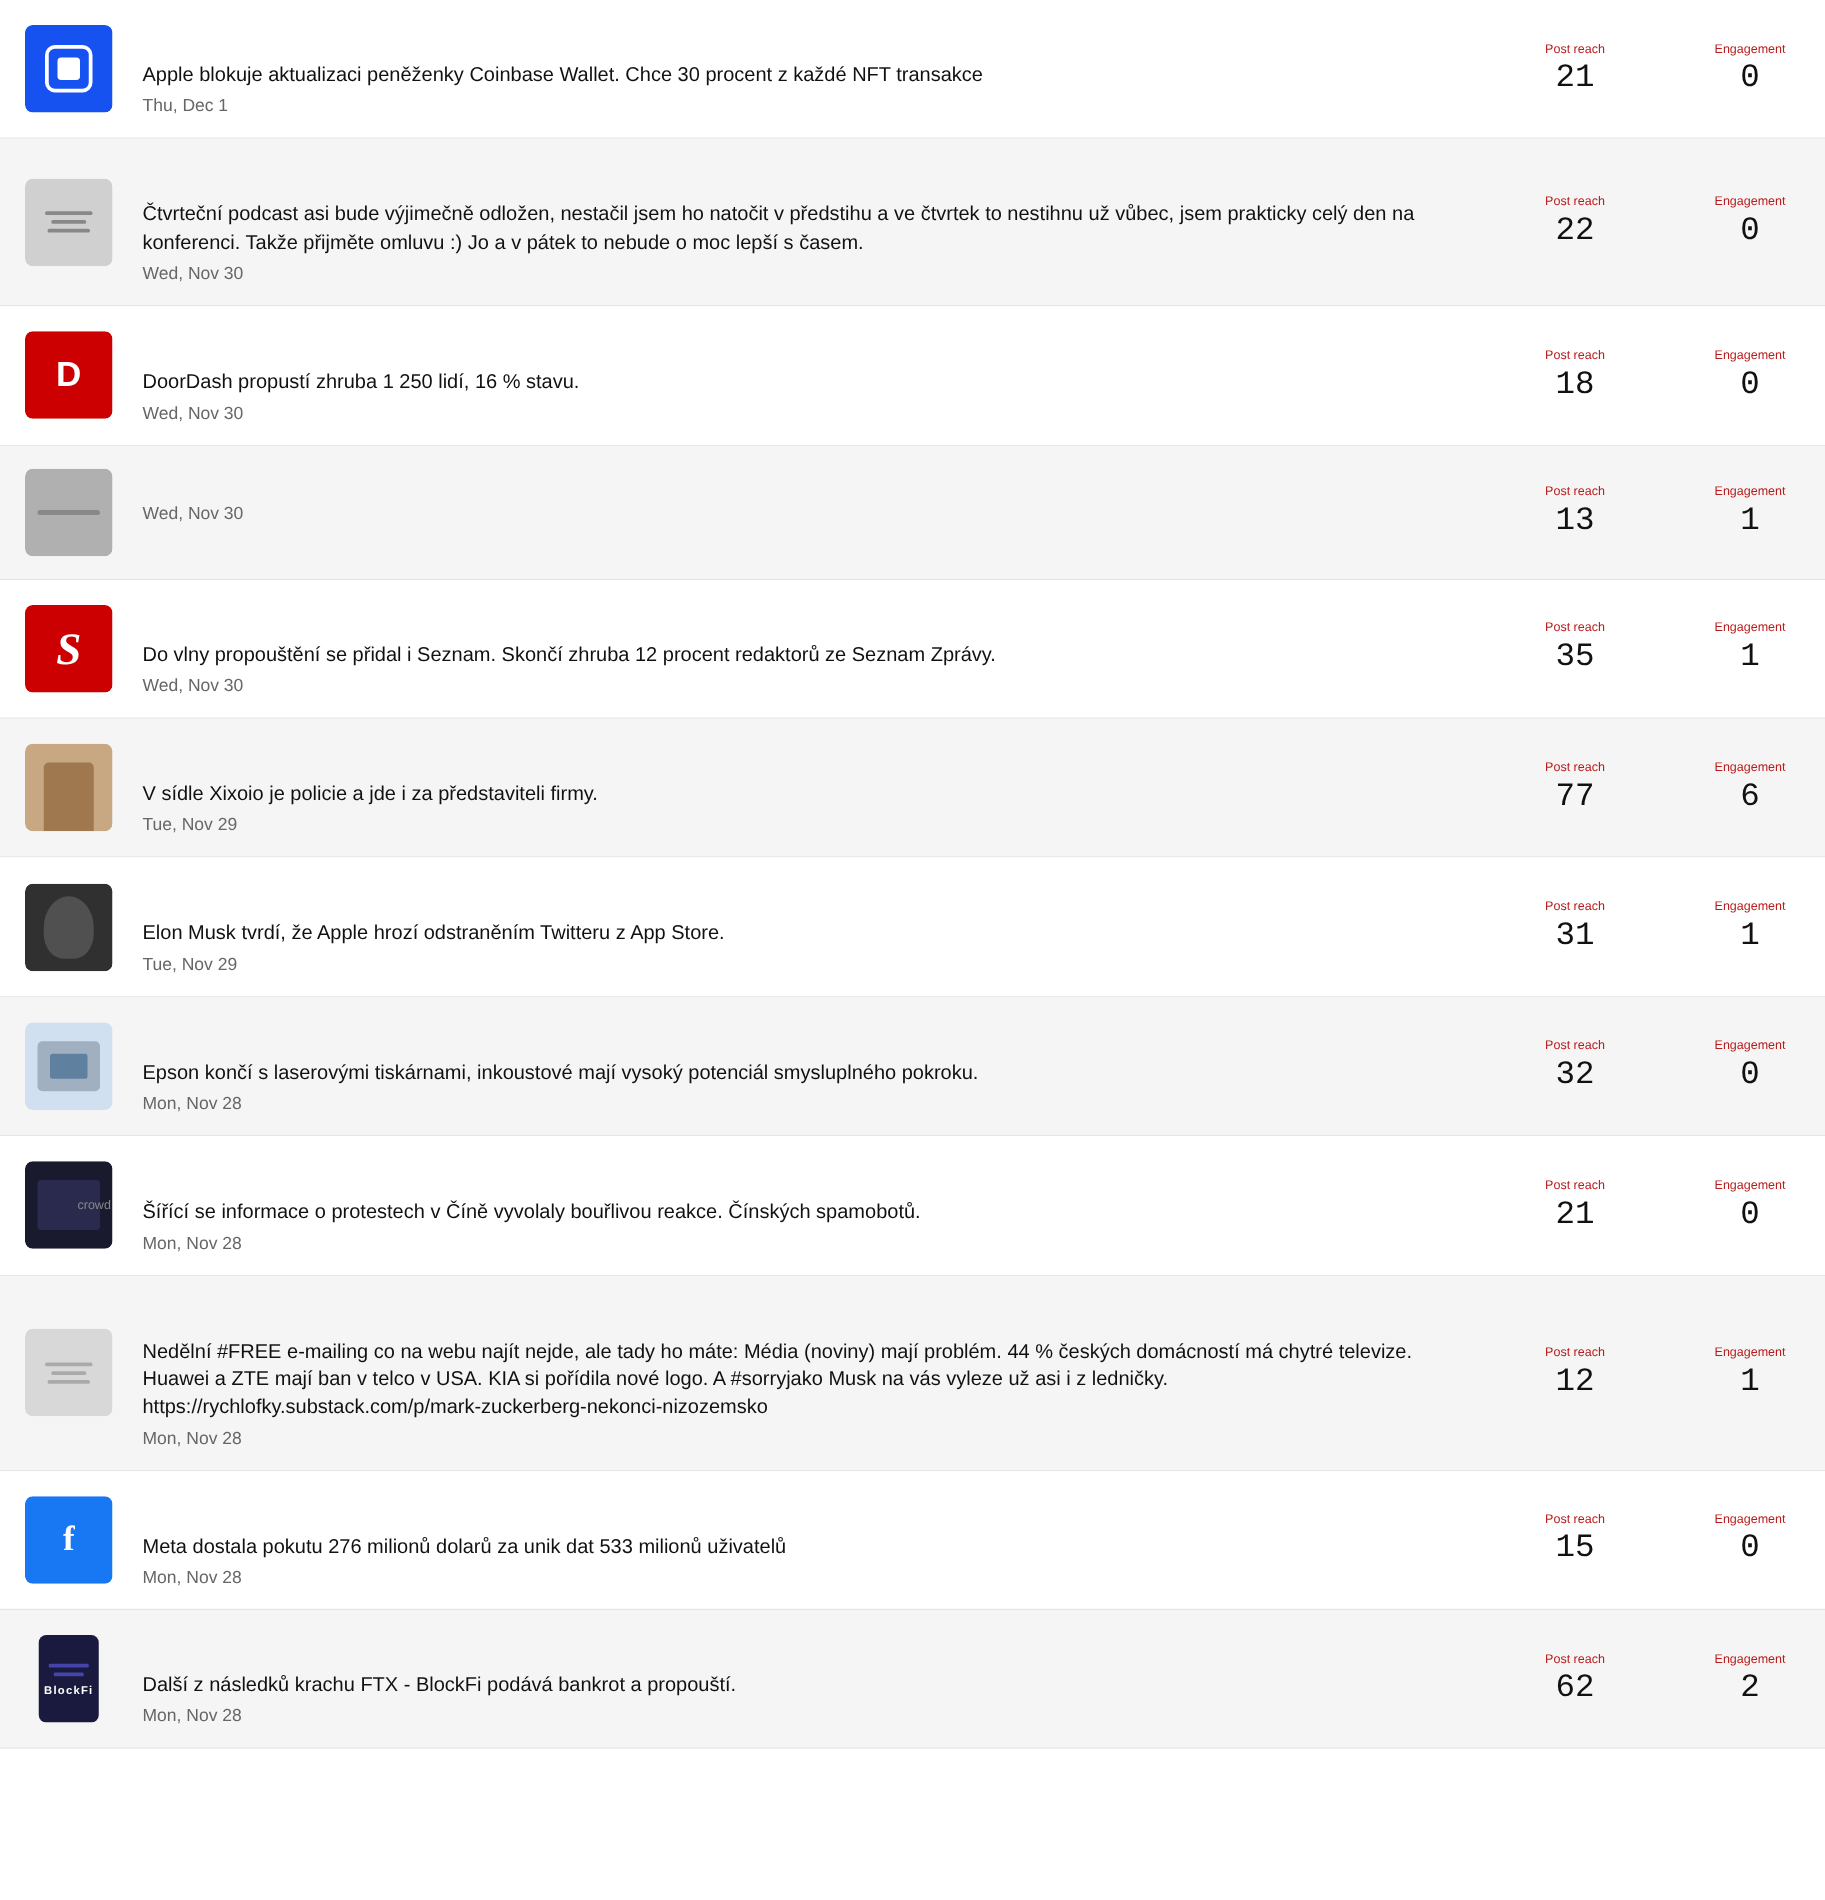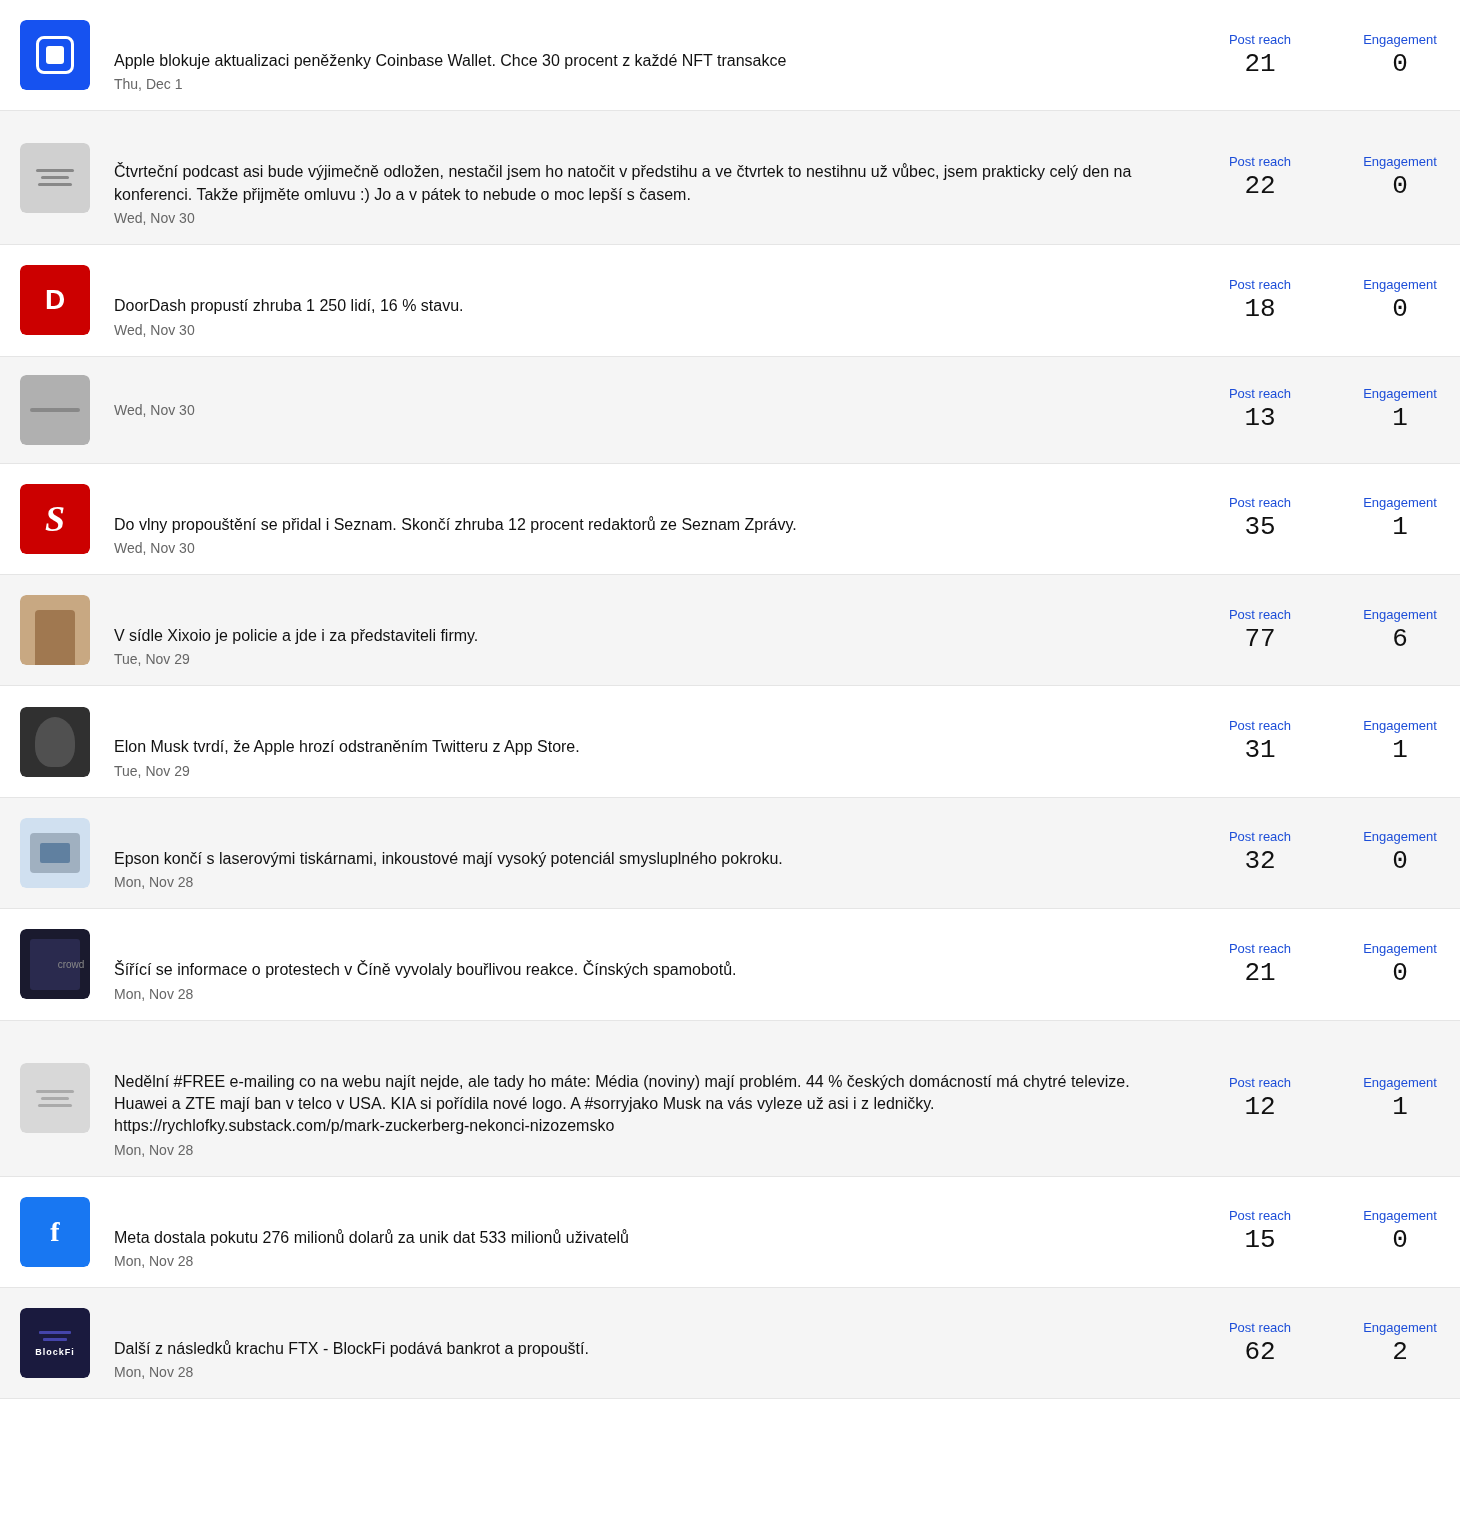--- a/index.html
+++ b/index.html
@@ -55,22 +55,22 @@
       gap: 60px;
       margin-left: 40px;
       flex-shrink: 0;
       min-width: 220px;
     }
     .stat-block {
       text-align: center;
       min-width: 80px;
     }
     .stat-label {
-      font-size: 13px;
-      color: #1d4ed8;
+      font-size: 10px;
+      color: #b91c1c;
       margin-bottom: 2px;
     }
     .stat-value {
       font-size: 26px;
       font-weight: 300;
       color: #111;
       font-family: Liberation Mono, monospace;
     }
   </style>
 </head>
@@ -246,21 +246,21 @@
       </div>
       <div class="stat-block">
         <div class="stat-label">Engagement</div>
         <div class="stat-value">0</div>
       </div>
     </div>
   </div>
     <div class="post-item">
     <div class="post-thumbnail">
       <div style="width:70px;height:70px;background:#1a1a2e;border-radius:6px;overflow:hidden;display:flex;align-items:center;justify-content:center;">
-        <div style="width:50px;height:51px;background:#2a2a4e;border-radius:3px;display:flex;align-items:center;justify-content:center;padding-left:32px;">
+        <div style="width:50px;height:40px;background:#2a2a4e;border-radius:3px;display:flex;align-items:center;padding-left:32px;">
           <span style="color:#888;font-size:10px;">crowd</span>
         </div>
       </div>
     </div>
     <div class="post-content">
       <div class="post-title">Šířící se informace o protestech v Číně vyvolaly bouřlivou reakce. Čínských spamobotů.</div>
       <div class="post-date">Mon, Nov 28</div>
     </div>
     <div class="post-stats">
       <div class="stat-block">
@@ -312,21 +312,21 @@
         <div class="stat-value">15</div>
       </div>
       <div class="stat-block">
         <div class="stat-label">Engagement</div>
         <div class="stat-value">0</div>
       </div>
     </div>
   </div>
     <div class="post-item">
     <div class="post-thumbnail">
-      <div style="width:70px;height:70px;background:#1a1a3e;border-radius:6px;display:flex;align-items:center;justify-content:center;">
+      <div style="width:48px;height:70px;background:#1a1a3e;border-radius:6px;display:flex;align-items:center;justify-content:center;">
         <div style="display:flex;flex-direction:column;align-items:center;">
           <div style="width:32px;height:3px;background:#4444aa;margin:2px;border-radius:1px;"></div>
           <div style="width:24px;height:3px;background:#4444aa;margin:2px;border-radius:1px;"></div>
           <div style="color:white;font-size:9px;font-weight:700;margin-top:4px;letter-spacing:1px;">BlockFi</div>
         </div>
       </div>
     </div>
     <div class="post-content">
       <div class="post-title">Další z následků krachu FTX - BlockFi podává bankrot a propouští.</div>
       <div class="post-date">Mon, Nov 28</div>

